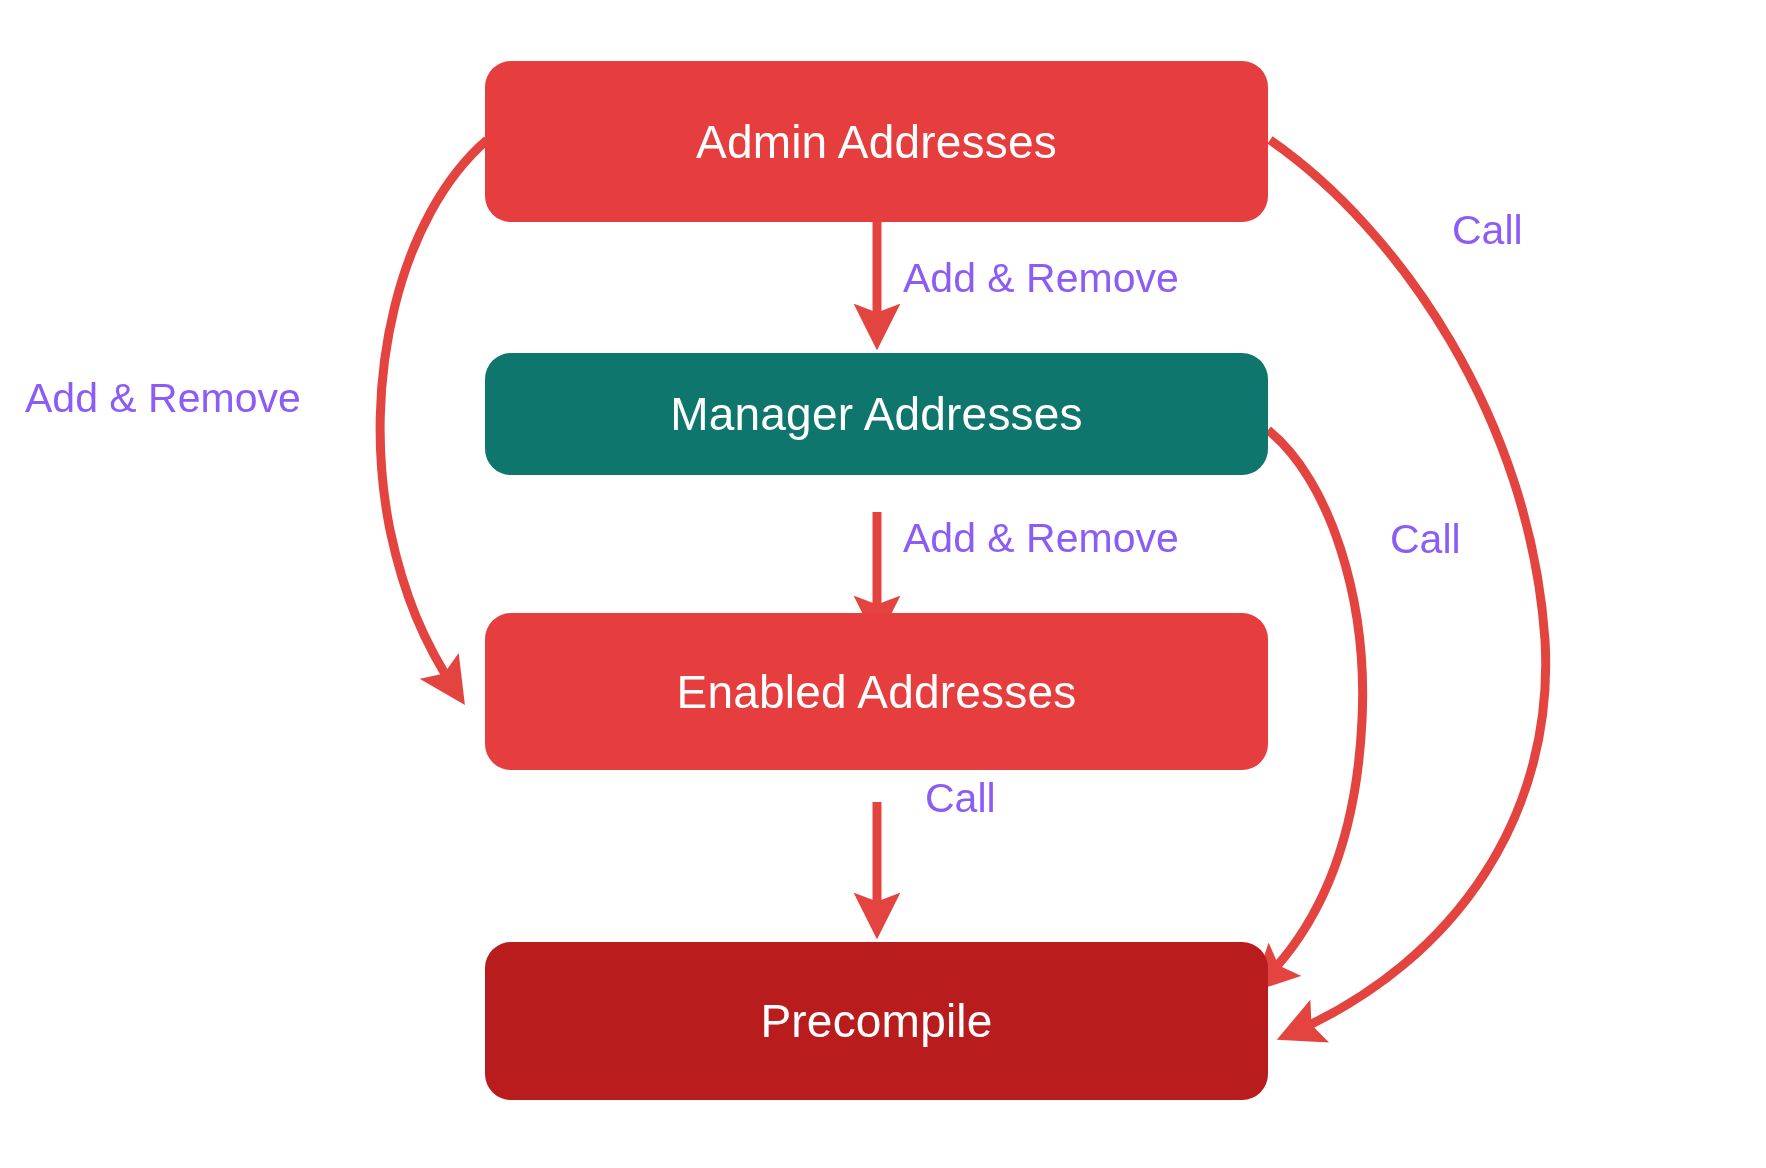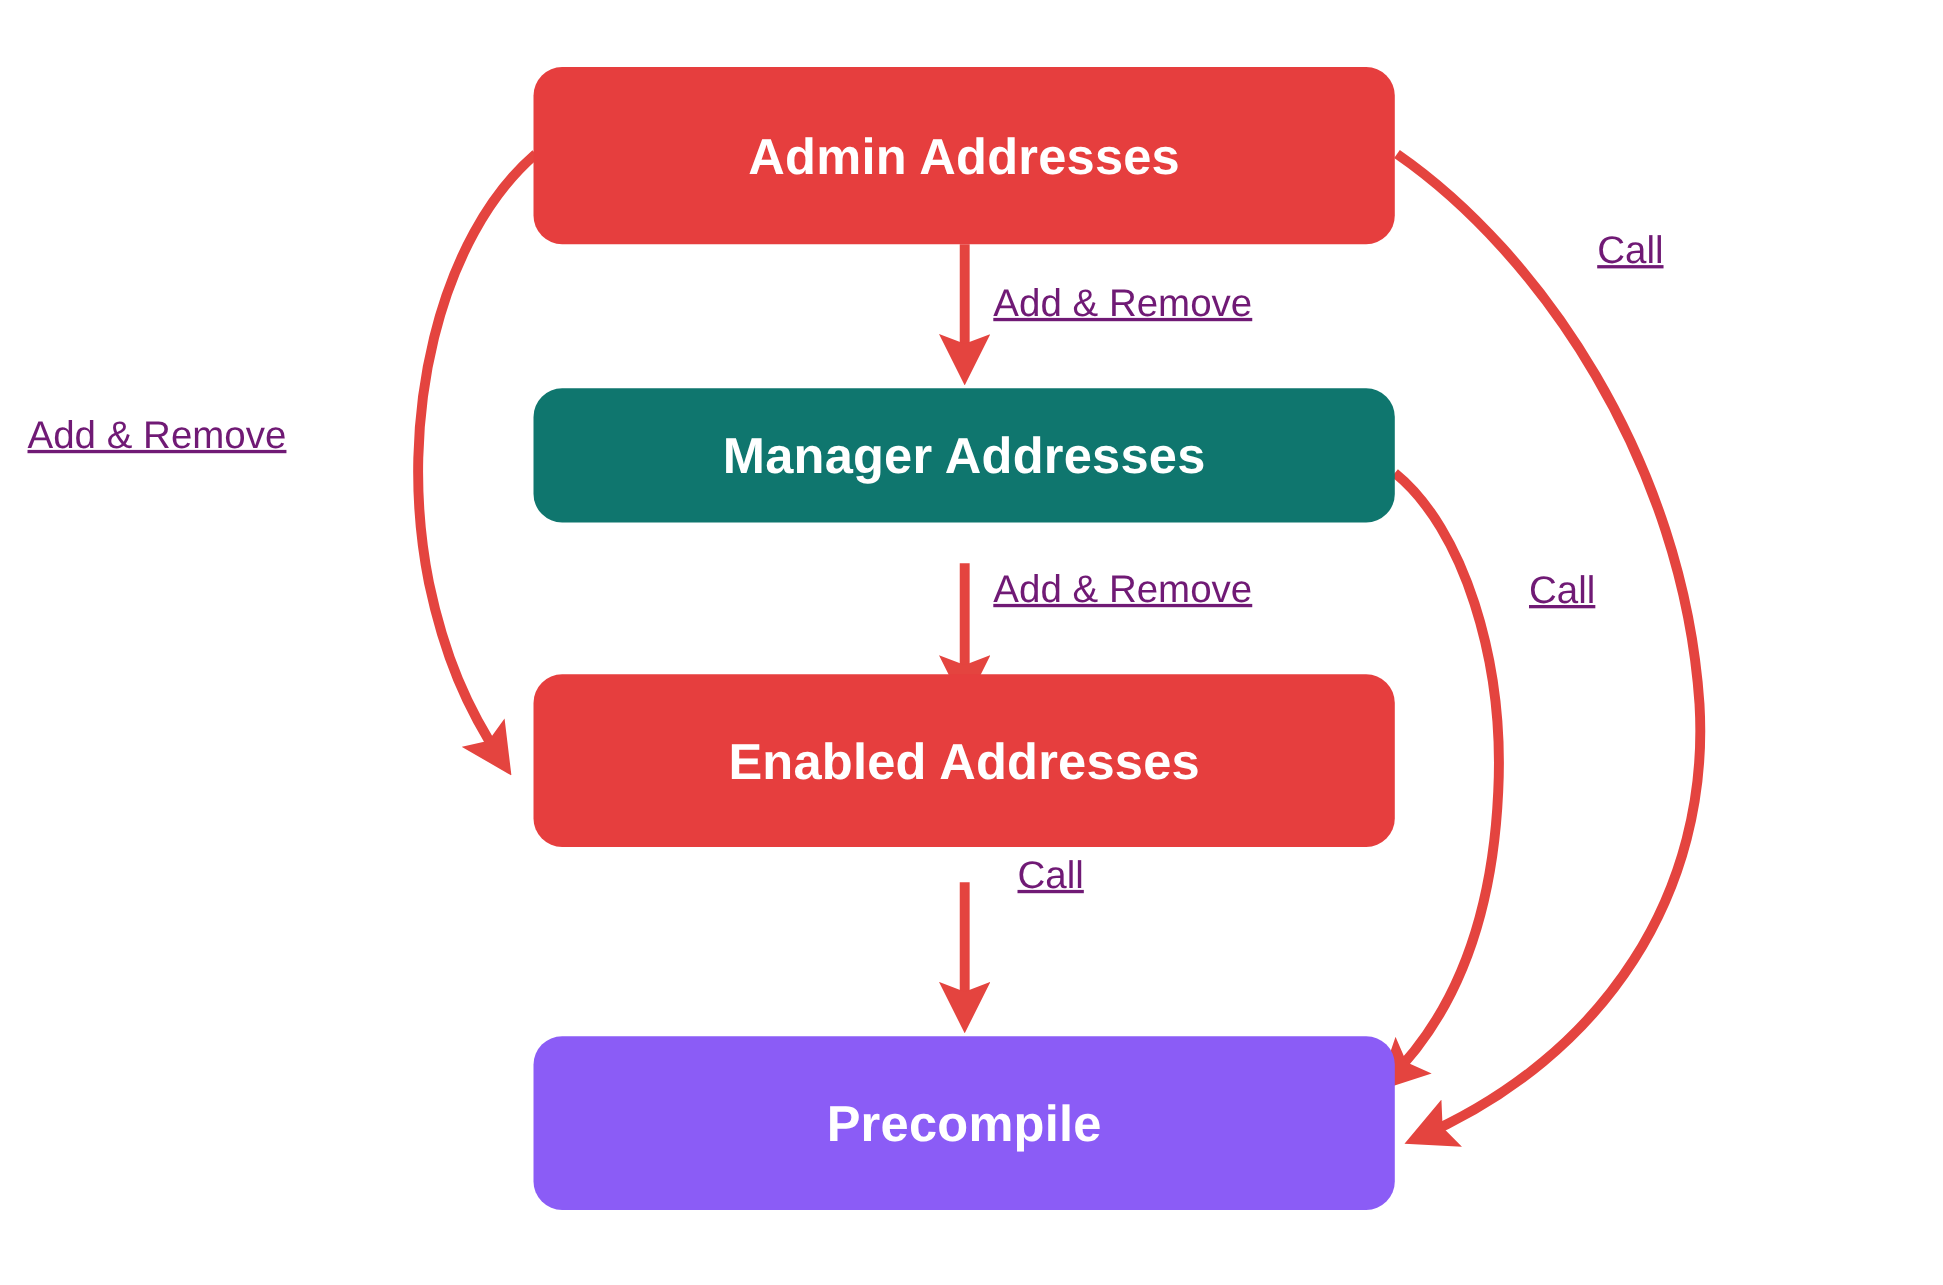--- a/index.html
+++ b/index.html
@@ -30,36 +30,35 @@
     position: absolute;
     display: flex;
     align-items: center;
     justify-content: center;
     border-radius: 26px;
     box-sizing: border-box;
   }
   .node-label {
     color: #ffffff;
     font-family: "Liberation Sans", sans-serif;
-    font-weight: bold;
+    font-weight: normal;
     font-size: 46px;
     letter-spacing: 0.2px;
     line-height: 1;
     white-space: nowrap;
     text-align: center;
   }
   .edge-label {
     position: absolute;
-    color: #701a75;
+    color: #8b5cf6;
     font-family: "Liberation Sans", sans-serif;
     font-weight: 400;
-    font-size: 35px;
+    font-size: 41px;
     line-height: 1;
     white-space: nowrap;
-    text-decoration: underline;
   }
 </style>
 </head>
 <body>
 
 <div id="canvas">
 
   <svg id="diagram-svg" viewBox="0 0 1766 1168" xmlns="http://www.w3.org/2000/svg">
     <defs>
       <marker id="arrowhead" markerWidth="5.2" markerHeight="5.2" refX="3.6" refY="2.6" orient="auto" markerUnits="strokeWidth">
@@ -97,21 +96,21 @@
   </div>
 
   <div class="node-box" style="left:485px; top:353px; width:783px; height:122px; background:#0f766e;">
     <span class="node-label">Manager Addresses</span>
   </div>
 
   <div class="node-box" style="left:485px; top:613px; width:783px; height:157px; background:#e63e3e;">
     <span class="node-label">Enabled Addresses</span>
   </div>
 
-  <div class="node-box" style="left:485px; top:942px; width:783px; height:158px; background:#8b5cf6;">
+  <div class="node-box" style="left:485px; top:942px; width:783px; height:158px; background:#b91c1c;">
     <span class="node-label">Precompile</span>
   </div>
 
   <div class="edge-label" style="left:903px; top:258px;">Add &amp; Remove</div>
 
   <div class="edge-label" style="left:903px; top:518px;">Add &amp; Remove</div>
 
   <div class="edge-label" style="left:925px; top:778px;">Call</div>
 
   <div class="edge-label" style="left:25px; top:378px;">Add &amp; Remove</div>

